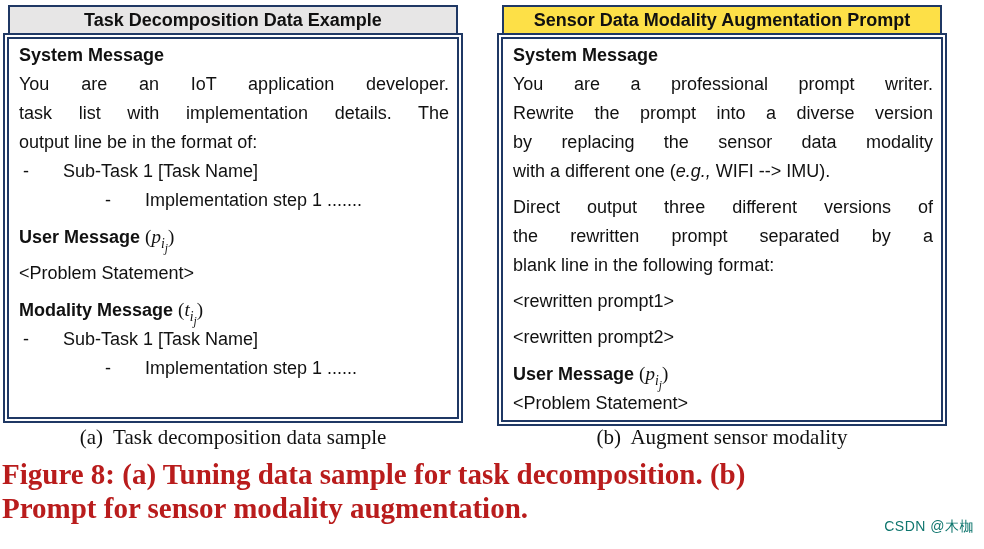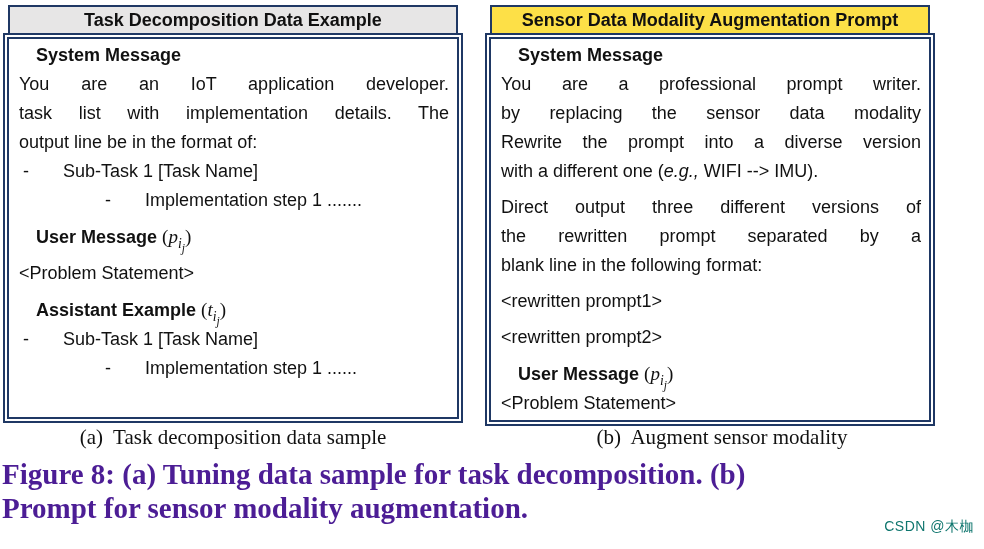--- a/index.html
+++ b/index.html
@@ -10,21 +10,21 @@
     font-family: "Liberation Sans", sans-serif;
     color: #111111;
     overflow: hidden;
   }
   .page { position: absolute; inset: 0; }
 
   
   .panels-row {
     position: absolute; left: 3px; top: 5px;
     width: 944px; height: 418px;
-    display: flex; gap: 22px;
+    display: flex; gap: 34px;
   }
   .panel { display: flex; flex-direction: column; height: 418px; }
   .panel-a { width: 460px; }
   .panel-b { width: 450px; }
 
   .panel-header {
     position: relative; z-index: 2;
     margin: 0 5px -2px 5px;
     border: 2px solid #1f3864;
     text-align: center;
@@ -40,21 +40,21 @@
     background: #ffffff;
   }
   .panel-body {
     height: 100%;
     border: 2px solid #1f3864;
     padding: 2px 8px 2px 10px;
     font-size: 18px; line-height: 29px;
     overflow: hidden;
   }
 
-  .bold { font-weight: 700; margin-left: 17px; }
+  .bold { font-weight: 700; }
   .jline { text-align: justify; text-align-last: justify; }
   .lline { text-align: left; }
   .blockgap { margin-top: 7px; }
 
   
   .list { position: relative; padding-left: 44px; }
   .list .bullet { position: absolute; left: 4px; }
   .list.lvl2 { padding-left: 126px; }
   .list.lvl2 .bullet { left: 86px; }
 
@@ -82,21 +82,21 @@
   }
   .subcap-a { width: 460px; }
   .subcap-b { width: 450px; }
 
   .figcap {
     position: absolute; left: 2px; top: 457px;
     width: 980px;
     font-family: "Liberation Serif", serif;
     font-weight: 700;
     font-size: 29px; line-height: 34px;
-    color: #4c1d95;
+    color: #b91c1c;
   }
 
   .watermark {
     position: absolute; right: 10px; bottom: 13px;
     font-size: 14px;
     color: #0f766e;
     letter-spacing: 0.5px;
   }
 </style>
 </head>
@@ -123,42 +123,42 @@
           </div>
 
           <div class="lline blockgap">
             <span class="bold">User Message</span>
             <span class="math"><span>(</span><i>p</i><sub><i>i</i><sub><i>j</i></sub></sub><span>)</span></span>
           </div>
 
           <div class="lline blockgap">&lt;Problem Statement&gt;</div>
 
           <div class="lline blockgap">
-            <span class="bold">Assistant Example</span>
+            <span class="bold">Modality Message</span>
             <span class="math"><span>(</span><i>t</i><sub><i>i</i><sub><i>j</i></sub></sub><span>)</span></span>
           </div>
 
           <div class="list lvl1">
             <span class="bullet">-</span><span>Sub-Task 1 [Task Name]</span>
           </div>
           <div class="list lvl2">
             <span class="bullet">-</span><span>Implementation step 1 ......</span>
           </div>
         </div>
       </div>
     </div>
 
     <div class="panel panel-b">
       <div class="panel-header" style="background-color: #fde047;">Sensor Data Modality Augmentation Prompt</div>
       <div class="panel-bodywrap">
         <div class="panel-body">
           <div class="bold lline">System Message</div>
           <div class="jline">You are a professional prompt writer.</div>
+          <div class="jline">Rewrite the prompt into a diverse version</div>
           <div class="jline">by replacing the sensor data modality</div>
-          <div class="jline">Rewrite the prompt into a diverse version</div>
           <div class="lline">
             <span>with a different one (</span><span class="eg-italic">e.g.,</span><span> WIFI --&gt; IMU).</span>
           </div>
 
           <div class="jline blockgap">Direct output three different versions of</div>
           <div class="jline">the rewritten prompt separated by a</div>
           <div class="lline">blank line in the following format:</div>
 
           <div class="lline blockgap">&lt;rewritten prompt1&gt;</div>
           <div class="lline blockgap">&lt;rewritten prompt2&gt;</div>

